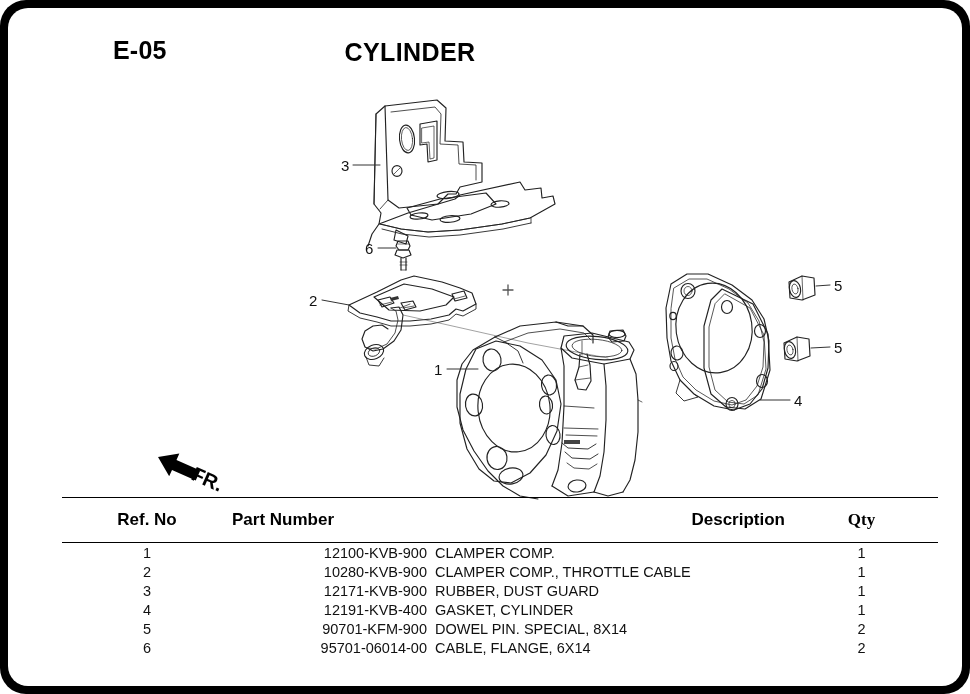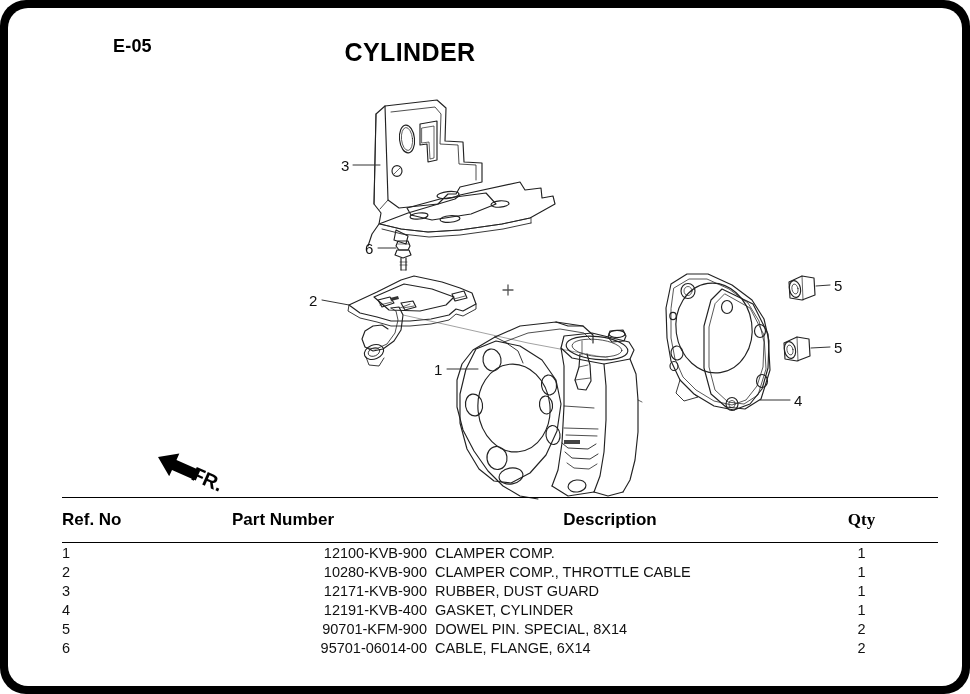--- a/index.html
+++ b/index.html
@@ -21,21 +21,21 @@
     left:8px;top:8px;
     width:954px;height:678px;
     background:#ffffff;
     border-radius:20px;
     overflow:hidden;
   }
 
   
   #section-code{
     position:absolute;left:105px;top:28px;
-    font-size:18px;font-weight:bold;color:#000;
+    font-size:25px;font-weight:bold;color:#000;
     letter-spacing:0.2px;
   }
   #sheet-title{
     position:absolute;left:0;top:30px;width:954px;
     text-align:center;
     font-size:25px;font-weight:bold;color:#000;
     letter-spacing:0.4px;
   }
   
   #sheet-title{ left:-75px; }
@@ -74,26 +74,26 @@
     font-size:17px;font-weight:bold;color:#000;
     padding:12px 0 12px 0;
     border-top:1.6px solid #000;
     border-bottom:1.6px solid #000;
   }
   #parts-table tbody td{
     font-size:14.5px;color:#111;
     padding:1.5px 0;
     border:none;
   }
-  .col-ref{width:170px;text-align:left;}
+  .col-ref{width:170px;text-align:center;}
   .col-part{width:195px;text-align:right;padding-left:8px !important;}
   .col-desc{width:350px;text-align:left;padding-left:8px !important;}
   .col-qty{width:153px;text-align:center;}
   thead .col-part{text-align:left;padding-left:0 !important;}
-  thead .col-desc{text-align:center;padding-left:8px !important;}
+  thead .col-desc{text-align:right;padding-left:8px !important;}
   thead .col-qty{text-align:center;font-family:Liberation Serif, serif;}
   tbody tr:first-child td{padding-top:10px;}
 </style>
 </head>
 <body>
 
 <div id="page">
   <div id="sheet">
 
     <div id="section-code">E-05</div>

